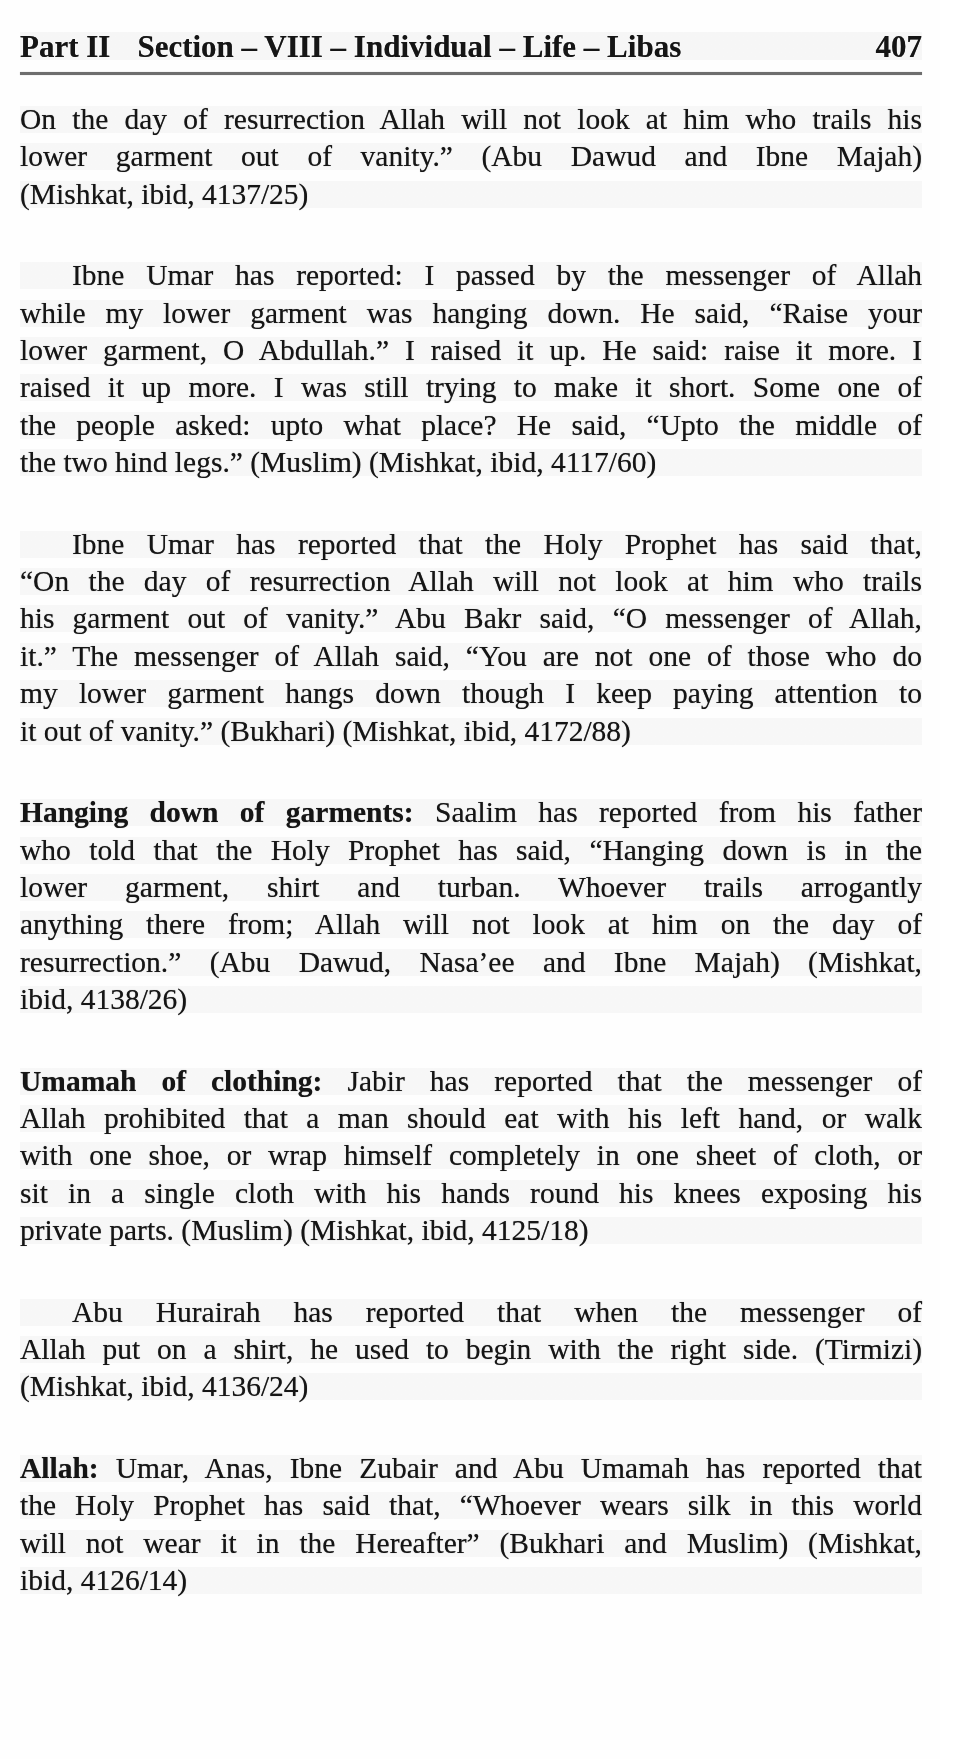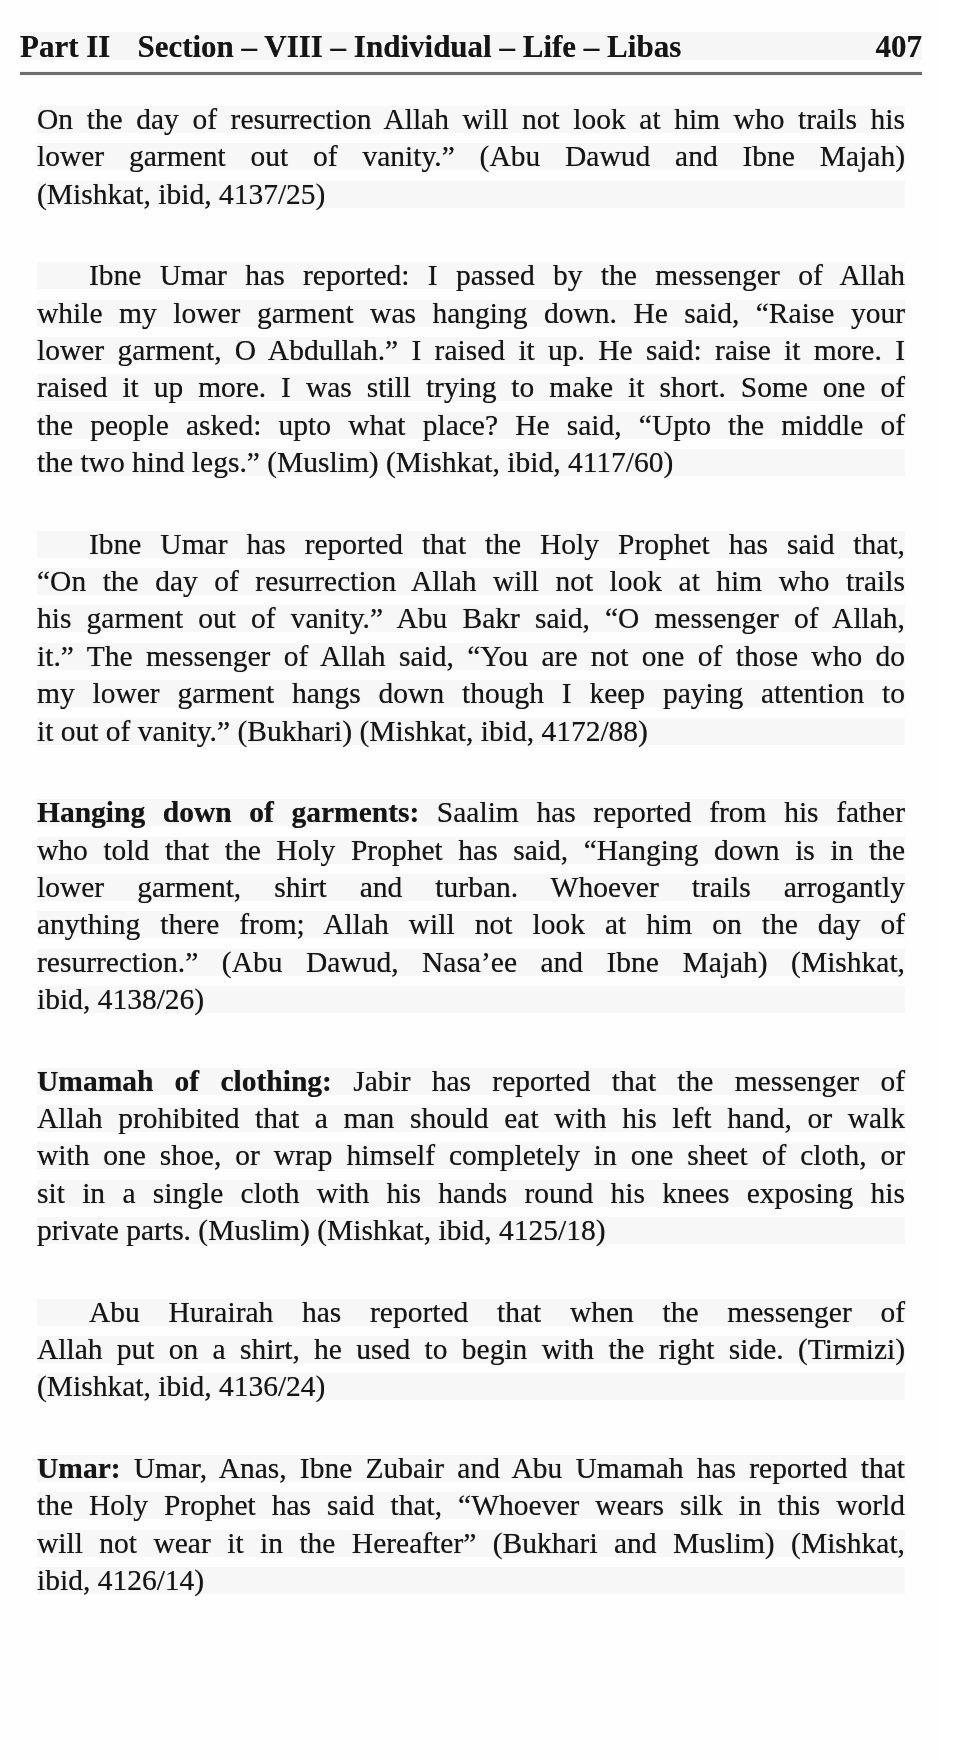--- a/index.html
+++ b/index.html
@@ -25,21 +25,21 @@
   }
   .header .gap { display: inline-block; width: 27px; }
   .header .spacer { flex: 1; }
   .rule {
     height: 3px;
     background: #6e6e6e;
     margin-top: 9px;
     box-shadow: 0 0 1px rgba(0,0,0,0.35);
   }
   .body { margin-top: 26px; }
-  .para { margin: 17px; }
+  .para { margin: 0; }
   .para + .para { margin-top: 44px; }
   .line {
     font-size: 29.5px;
     line-height: 37.4px;
     text-align: justify;
     text-align-last: justify;
     text-justify: inter-word;
     white-space: normal;
     text-shadow: 0 0 0.7px rgba(10,10,10,0.6);
     background: linear-gradient(transparent 5px, rgba(0,0,0,0.028) 5px 32px, transparent 32px);
@@ -96,19 +96,19 @@
         <div class="line"><span>with one shoe, or wrap himself completely in one sheet of cloth, or</span></div>
         <div class="line"><span>sit in a single cloth with his hands round his knees exposing his</span></div>
         <div class="line last"><span>private parts. (Muslim) (Mishkat, ibid, 4125/18)</span></div>
       </div>
       <div class="para">
         <div class="line indent"><span>Abu Hurairah has reported that when the messenger of</span></div>
         <div class="line"><span>Allah put on a shirt, he used to begin with the right side. (Tirmizi)</span></div>
         <div class="line last"><span>(Mishkat, ibid, 4136/24)</span></div>
       </div>
       <div class="para">
-        <div class="line"><b>Umar:</b><span> Umar, Anas, Ibne Zubair and Abu Umamah has reported that</span></div>
+        <div class="line"><b>Allah:</b><span> Umar, Anas, Ibne Zubair and Abu Umamah has reported that</span></div>
         <div class="line"><span>the Holy Prophet has said that, “Whoever wears silk in this world</span></div>
         <div class="line"><span>will not wear it in the Hereafter” (Bukhari and Muslim) (Mishkat,</span></div>
         <div class="line last"><span>ibid, 4126/14)</span></div>
       </div>
     </div>
 </div>
 
 </body></html>

